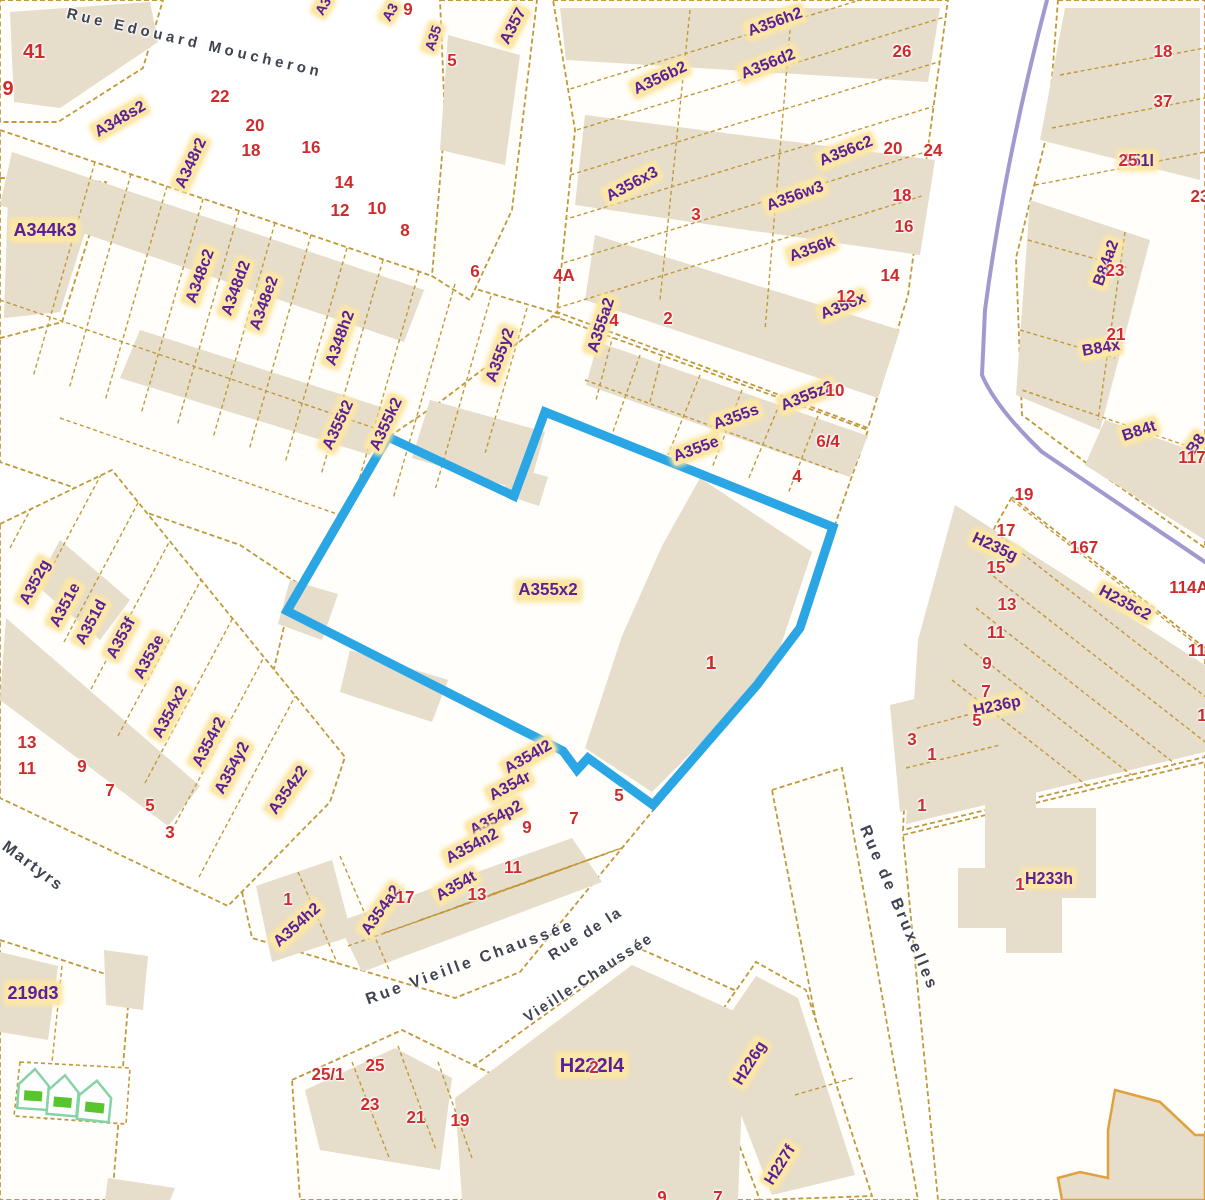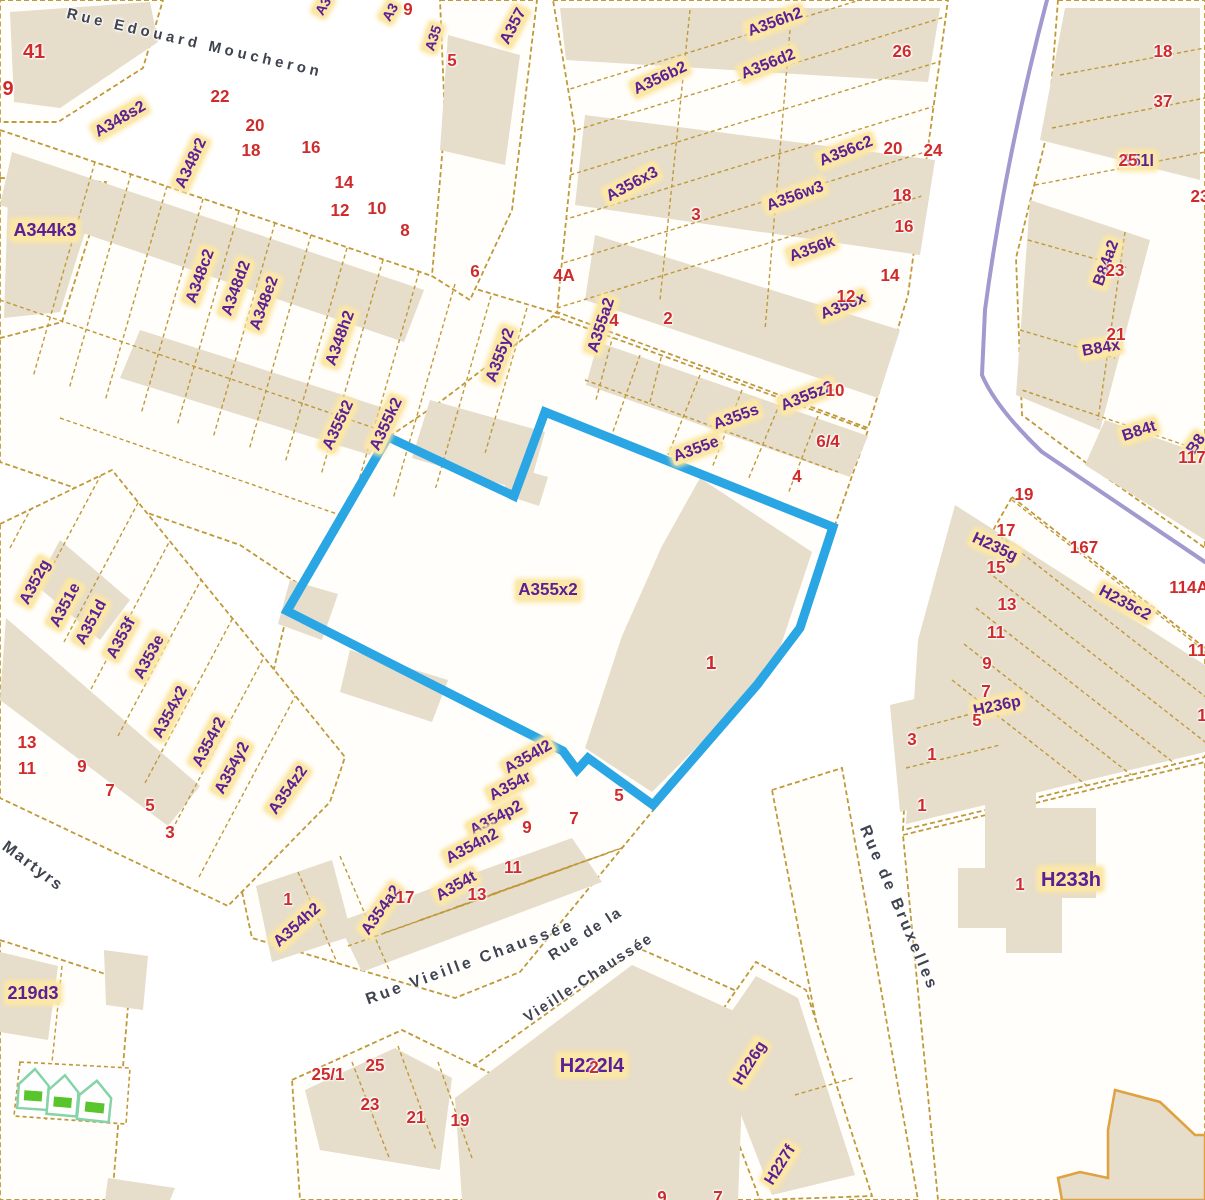--- a/index.html
+++ b/index.html
@@ -190,21 +190,21 @@
       <span class="parcel-label" style="left: 121px; top: 638px; transform: translate(-50%, -50%) rotate(-62deg);">A353f</span>
       <span class="parcel-label" style="left: 149px; top: 657px; transform: translate(-50%, -50%) rotate(-62deg);">A353e</span>
       <span class="parcel-label" style="left: 1137px; top: 161px; transform: translate(-50%, -50%) rotate(0deg);">B51l</span>
       <span class="parcel-label" style="left: 1106px; top: 263px; transform: translate(-50%, -50%) rotate(-70deg);">B84a2</span>
       <span class="parcel-label" style="left: 1101px; top: 348px; transform: translate(-50%, -50%) rotate(-10deg);">B84x</span>
       <span class="parcel-label" style="left: 1139px; top: 431px; transform: translate(-50%, -50%) rotate(-18deg);">B84t</span>
       <span class="parcel-label" style="left: 1196px; top: 444px; transform: translate(-50%, -50%) rotate(-55deg);">B8</span>
       <span class="parcel-label" style="left: 995px; top: 547px; transform: translate(-50%, -50%) rotate(25deg);">H235g</span>
       <span class="parcel-label" style="left: 1125px; top: 603px; transform: translate(-50%, -50%) rotate(28deg);">H235c2</span>
       <span class="parcel-label" style="left: 997px; top: 706px; transform: translate(-50%, -50%) rotate(-12deg);">H236p</span>
-      <span class="parcel-label" style="left: 1071px; top: 879px; font-size: 20px; transform: translate(-50%, -50%) rotate(0deg);">H233h</span>
+      <span class="parcel-label" style="left: 1049px; top: 879px; font-size: 16px; transform: translate(-50%, -50%) rotate(0deg);">H233h</span>
       <span class="parcel-label" style="left: 592px; top: 1065px; font-size: 20px; transform: translate(-50%, -50%) rotate(0deg);">H222l4</span>
       <span class="parcel-label" style="left: 750px; top: 1063px; transform: translate(-50%, -50%) rotate(-58deg);">H226g</span>
       <span class="parcel-label" style="left: 780px; top: 1165px; transform: translate(-50%, -50%) rotate(-58deg);">H227f</span>
       <span class="parcel-label" style="left: 33px; top: 993px; font-size: 18px; transform: translate(-50%, -50%) rotate(0deg);">219d3</span>
       <span class="house-number" style="left: 34px; top: 44px; font-size: 20px; transform: translate(-50%, -50%) rotate(0deg); margin-top: 7px;">41</span>
       <span class="house-number" style="left: 8px; top: 88px; font-size: 20px; transform: translate(-50%, -50%) rotate(0deg);">9</span>
       <span class="house-number" style="left: 220px; top: 96px; transform: translate(-50%, -50%) rotate(0deg); text-align: center;">22</span>
       <span class="house-number" style="left: 255px; top: 125px; transform: translate(-50%, -50%) rotate(0deg);">20</span>
       <span class="house-number" style="left: 251px; top: 150px; transform: translate(-50%, -50%) rotate(0deg);">18</span>
       <span class="house-number" style="left: 311px; top: 147px; transform: translate(-50%, -50%) rotate(0deg);">16</span>

